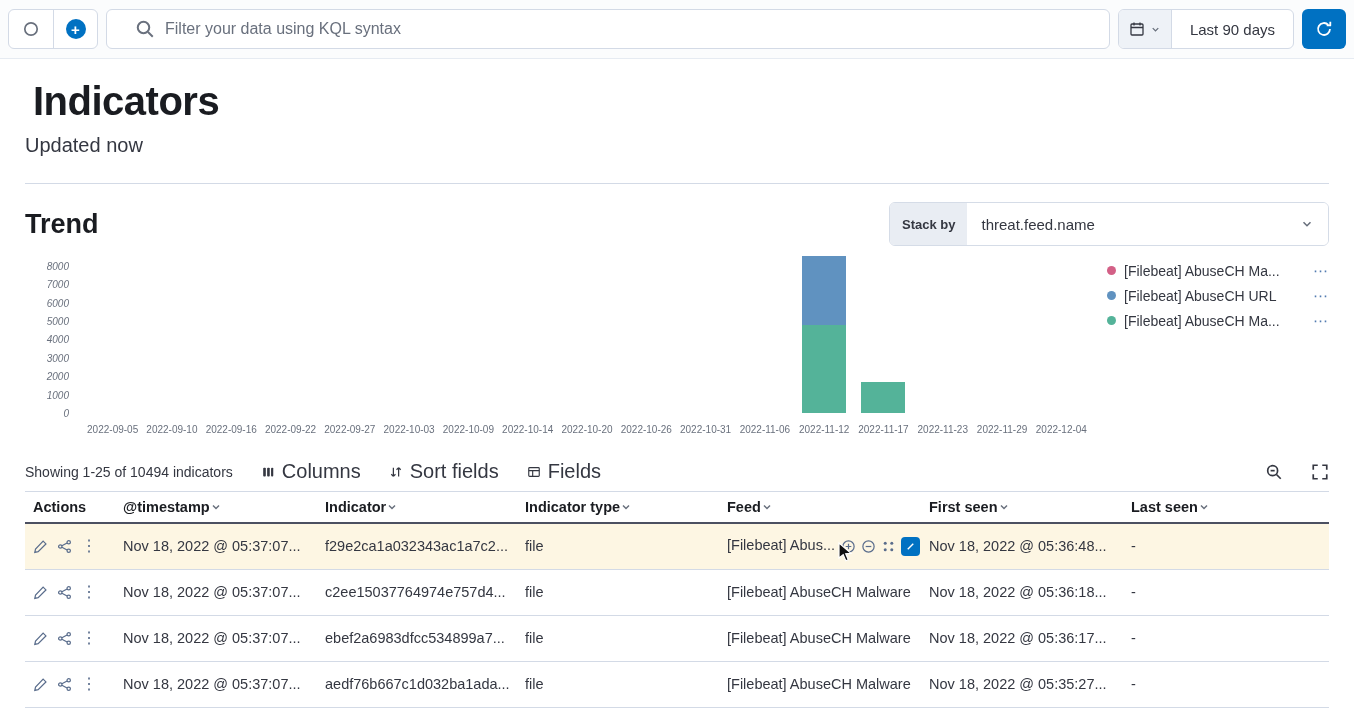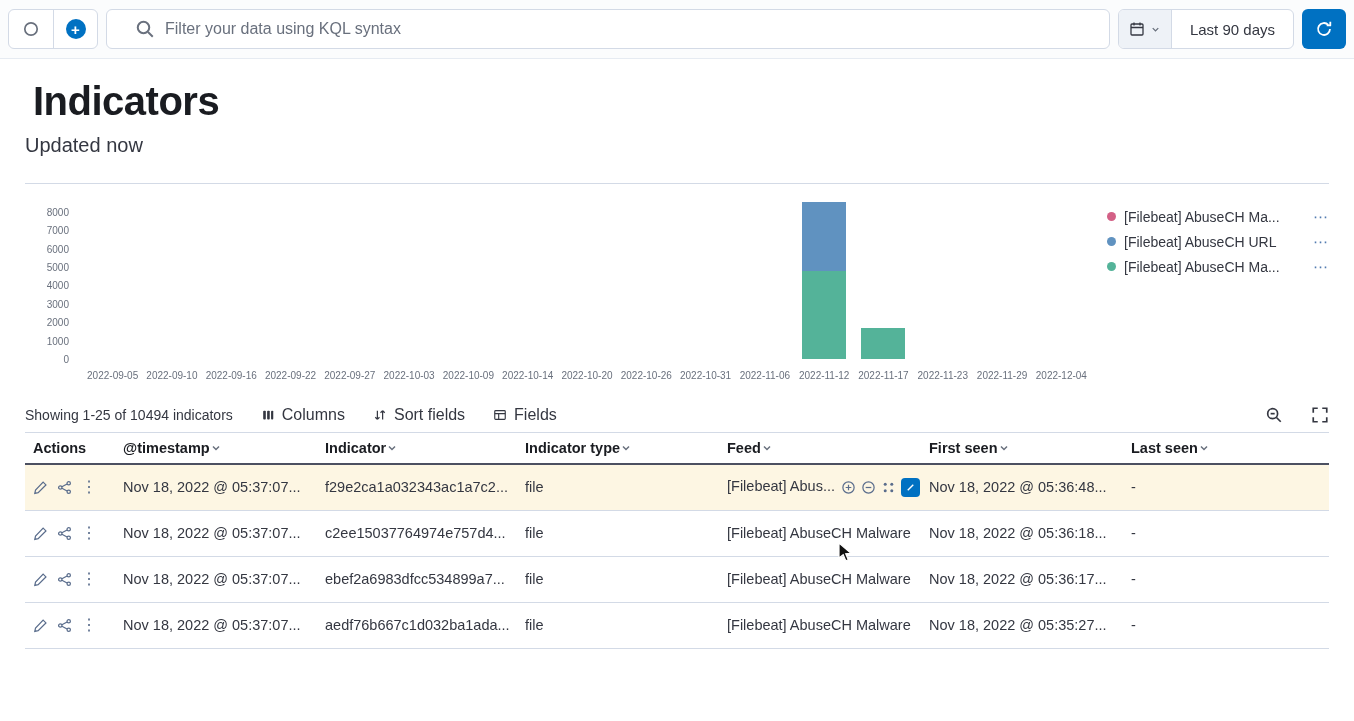--- a/index.html
+++ b/index.html
@@ -44,34 +44,34 @@
              overflow:hidden; border:1px solid #d5dce7; }
   .stackby-label { display:flex; align-items:center; padding:0 12px; background:#e9edf3;
                    font-size:13px; font-weight:700; color:#343741; }
   .stackby-select { flex:1; display:flex; align-items:center; justify-content:space-between;
                     padding:0 14px; background:#fff; font-size:15px; color:#343741; }
 
   
   .chart-row { display:flex; margin-bottom:6px; }
   .chart { flex:1; position:relative; height:194px; }
   .y-axis { position:absolute; left:0; top:0; width:50px; height:162px; font-size:10px; color:#69707d; }
-  .ytick { position:absolute; right:6px; transform:translateY(-50%); }
+  .ytick { position:absolute; right:6px; transform:translateY(-50%);font-style:italic; }
   .bars  { position:absolute; left:58px; right:16px; top:10px; height:147px; overflow:visible; }
   .bar   { position:absolute; }
   .x-axis { position:absolute; left:58px; right:16px; top:168px; display:grid;
             font-size:10px; color:#69707d; text-align:center; white-space:nowrap; }
   .legend { width:222px; padding-top:2px; flex:none; }
   .legend-item { display:flex; align-items:center; gap:8px; height:25px; font-size:14px; }
   .dot { width:9px; height:9px; border-radius:50%; flex:none; }
   .legend-label { flex:1; white-space:nowrap; overflow:hidden; }
   .legend-more { color:#527bb0; font-size:15px; line-height:1; letter-spacing:1px; }
 
   
   .grid-toolbar { display:flex; align-items:center; gap:28px; margin:10px 0 8px; font-size:14px; }
-  .toolbar-btn { display:flex; align-items:center; gap:7px; font-size:16px; color:#343741; }
+  .toolbar-btn { display:flex; align-items:center; gap:7px; font-size:20px; color:#343741; }
   .spacer { flex:1; }
   .icon-only { color:#343741; display:flex; align-items:center; }
 
   
   table { width:100%; border-collapse:collapse; table-layout:fixed; }
   thead th { font-size:14.5px; font-weight:700; text-align:left; padding:7px 8px;
              border-top:1px solid #d3dae6; border-bottom:2px solid #4c5061; color:#1a1c21; }
   .th-inner { display:flex; align-items:center; justify-content:flex-start; }
   .th-chev { color:#69707d; display:flex; }
   tbody td { font-size:14.5px; padding:0 8px; height:46px; border-bottom:1px solid #d3dae6;
@@ -130,20 +130,32 @@
         <path d="M13.6 1.6v3.2h-3.2" stroke-linejoin="round"></path>
       </svg>
   </button>
 </header>
 
 <main class="content">
   <h1>Indicators</h1>
   <div class="updated">Updated now</div>
   <hr class="divider">
 
+  <div class="trend-header">
+    <h2>Trend</h2>
+    <div class="stackby">
+      <span class="stackby-label">Stack by</span>
+      <button class="stackby-select">
+        <span>threat.feed.name</span>
+        <svg class="th-chev" width="14" height="14" viewBox="0 0 16 16" fill="none" stroke="currentColor" stroke-width="1.8">
+            <path d="M4 6l4 4 4-4"></path>
+          </svg>
+      </button>
+    </div>
+  </div>
 
   <div class="chart-row">
     <div class="chart">
       <div class="y-axis">
           <div class="ytick" style="top: 157px;">0</div>
           <div class="ytick" style="top: 138.625px;">1000</div>
           <div class="ytick" style="top: 120.25px;">2000</div>
           <div class="ytick" style="top: 101.875px;">3000</div>
           <div class="ytick" style="top: 83px;">4000</div>
           <div class="ytick" style="top: 65.125px;">5000</div>

